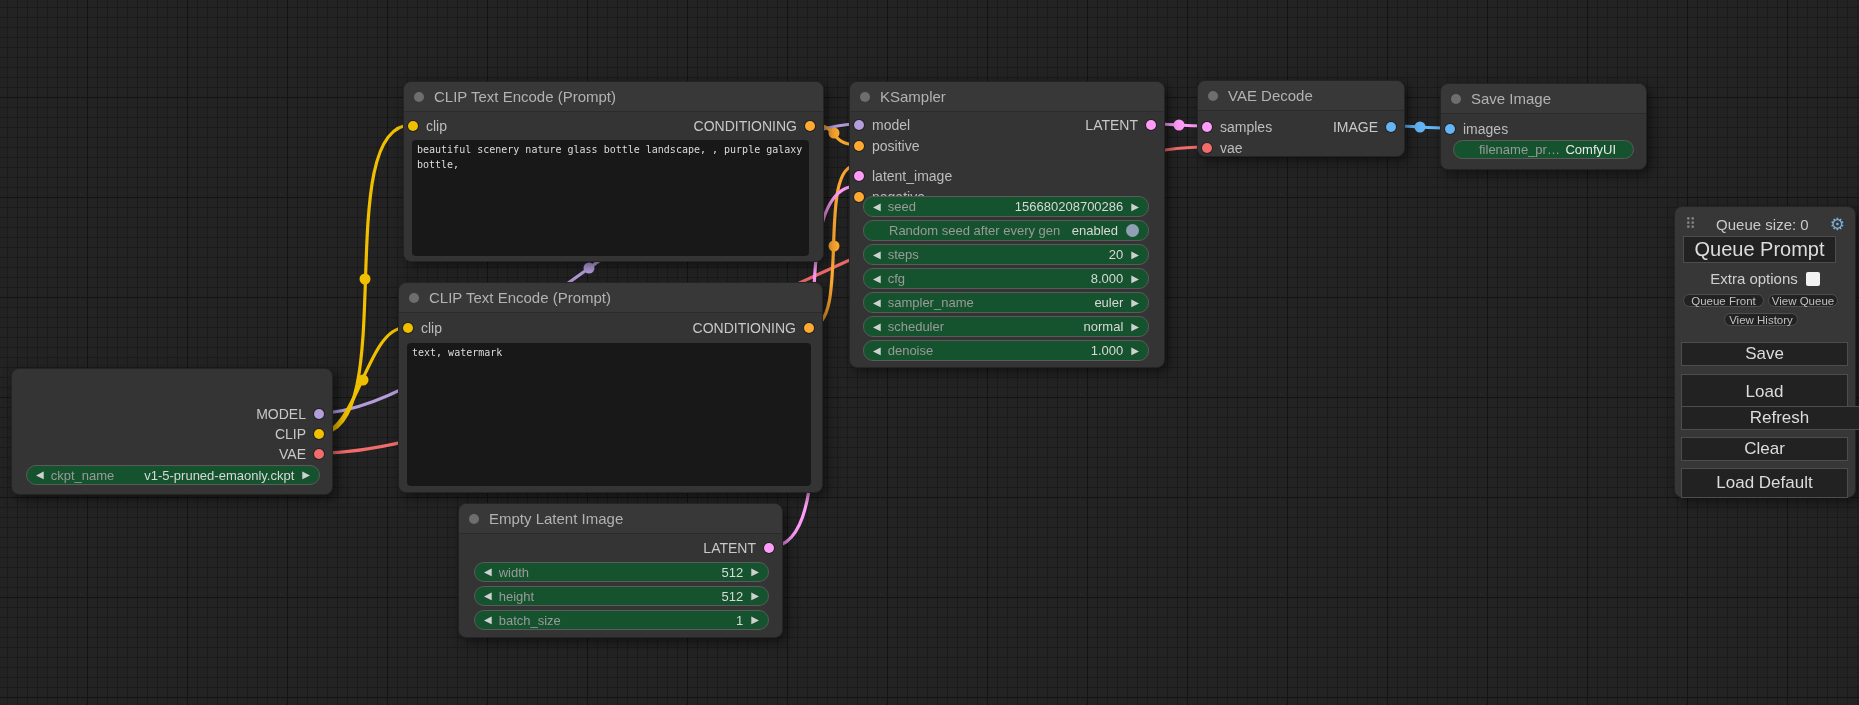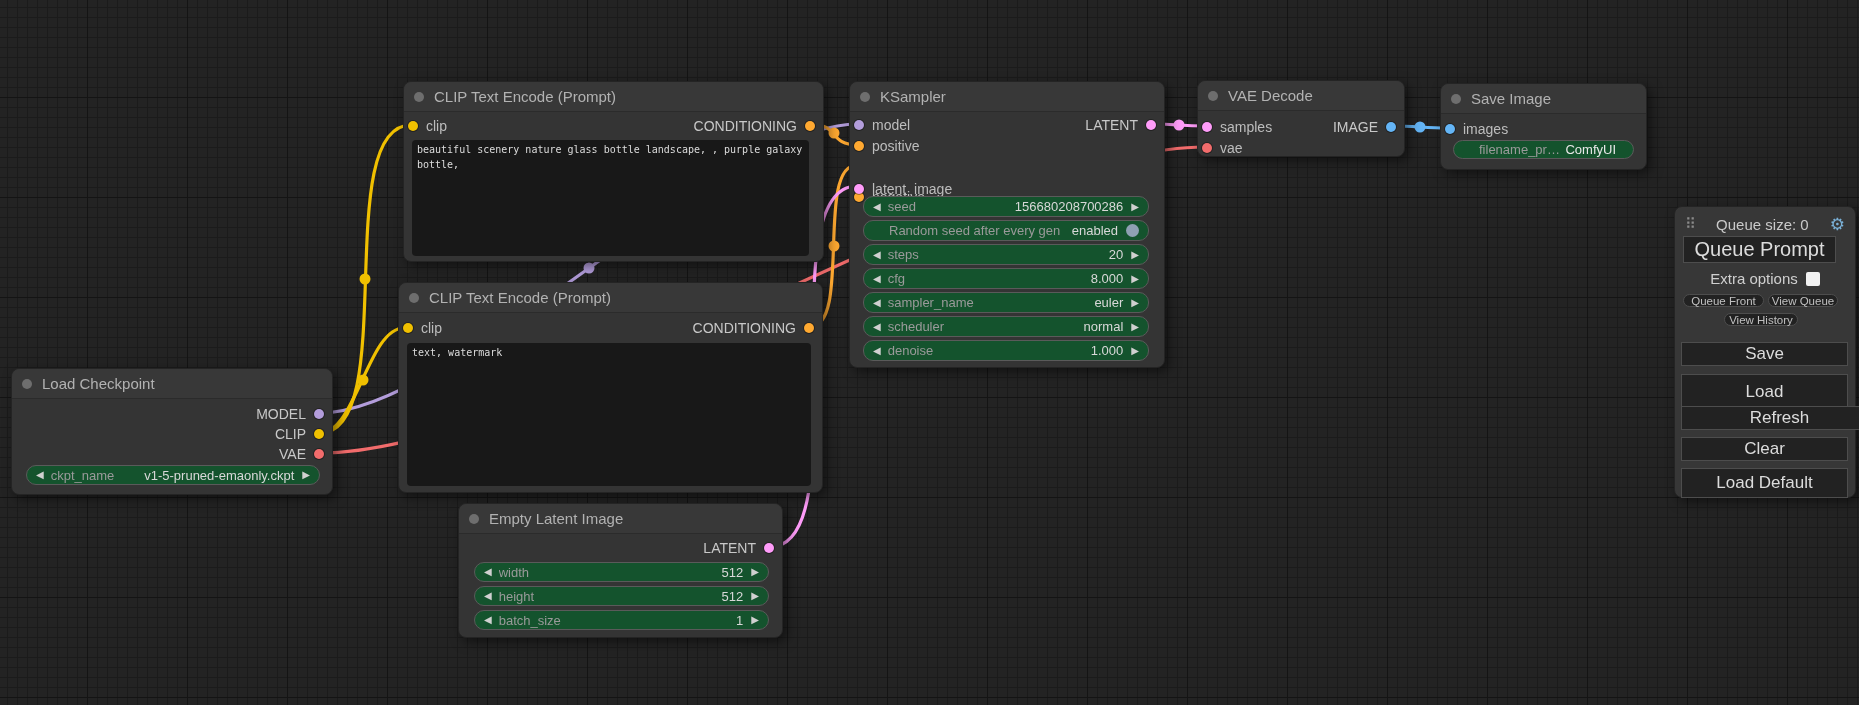--- a/index.html
+++ b/index.html
@@ -89,24 +89,20 @@
     <circle cx="365" cy="279" r="5.5" fill="#f0c000"></circle>
     <circle cx="363" cy="380" r="5.5" fill="#f0c000"></circle>
     <circle cx="834" cy="133" r="5.5" fill="#ffa931"></circle>
     <circle cx="834" cy="246" r="5.5" fill="#ffa931"></circle>
     <circle cx="813" cy="366" r="5.5" fill="#ff9cf9"></circle>
     <circle cx="1179" cy="125" r="5.5" fill="#ff9cf9"></circle>
     <circle cx="1420" cy="127" r="5.5" fill="#64b5f6"></circle>
   </svg>
 
   <div class="node" style="left:11px;top:368px;width:322px;height:127px;">
-    <div class="node-title">
-      <span class="title-dot" style="background-color: rgb(110, 110, 110);"></span>
-      <span>Load Checkpoint</span>
-    </div>
     <div class="port out" style="top:35px;">
       <span class="pdot" style="background-color: rgb(179, 157, 219);"></span>
       <span>MODEL</span>
     </div>
     <div class="port out" style="top:55px;">
       <span class="pdot" style="background-color: rgb(240, 192, 0);"></span>
       <span>CLIP</span>
     </div>
     <div class="port out" style="top:75px;">
       <span class="pdot" style="background-color: rgb(242, 108, 108);"></span>
@@ -191,21 +187,21 @@
       <span>model</span>
     </div>
     <div class="port in" style="top:54px;">
       <span class="pdot" style="background-color: rgb(255, 169, 49);"></span>
       <span>positive</span>
     </div>
     <div class="port in" style="top:74px;margin-top:31px;">
       <span class="pdot" style="background-color: rgb(255, 169, 49);"></span>
       <span>negative</span>
     </div>
-    <div class="port in" style="top:97px;">
+    <div class="port in" style="top:84px;">
       <span class="pdot" style="background-color: rgb(255, 156, 249);"></span>
       <span>latent_image</span>
     </div>
     <div class="port out" style="top:33px;">
       <span class="pdot" style="background-color: rgb(255, 156, 249);"></span>
       <span>LATENT</span>
     </div>
     <div class="widget" style="left:13px;top:114px;width:286px;height:21px;">
       <span class="warrow">◀</span>
       <span class="wlabel">seed</span>

